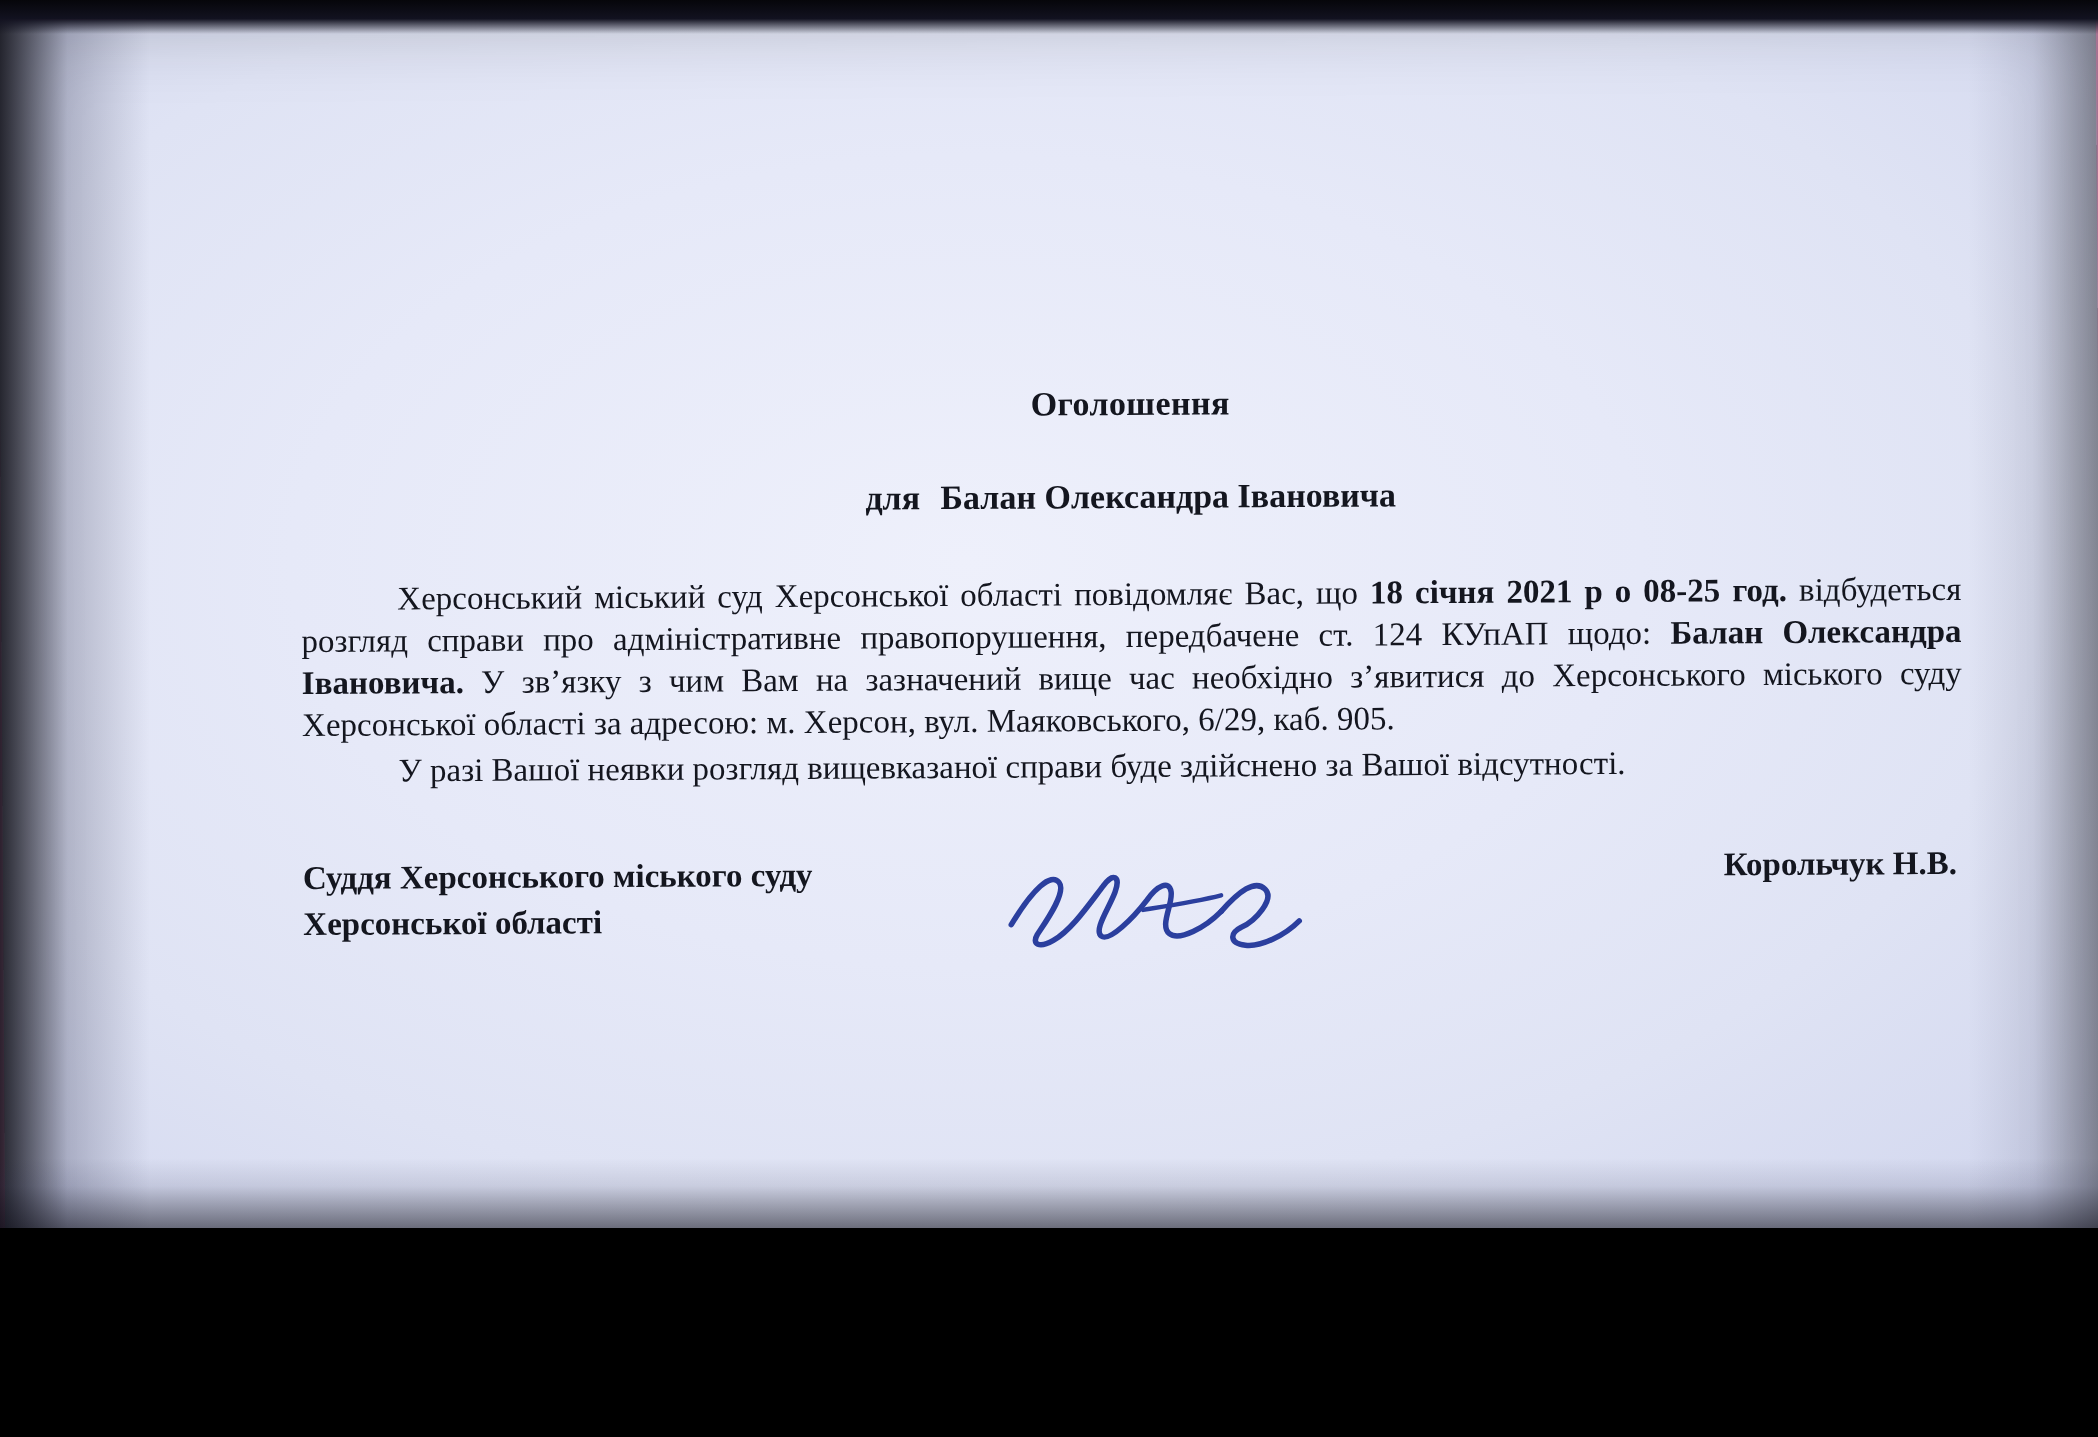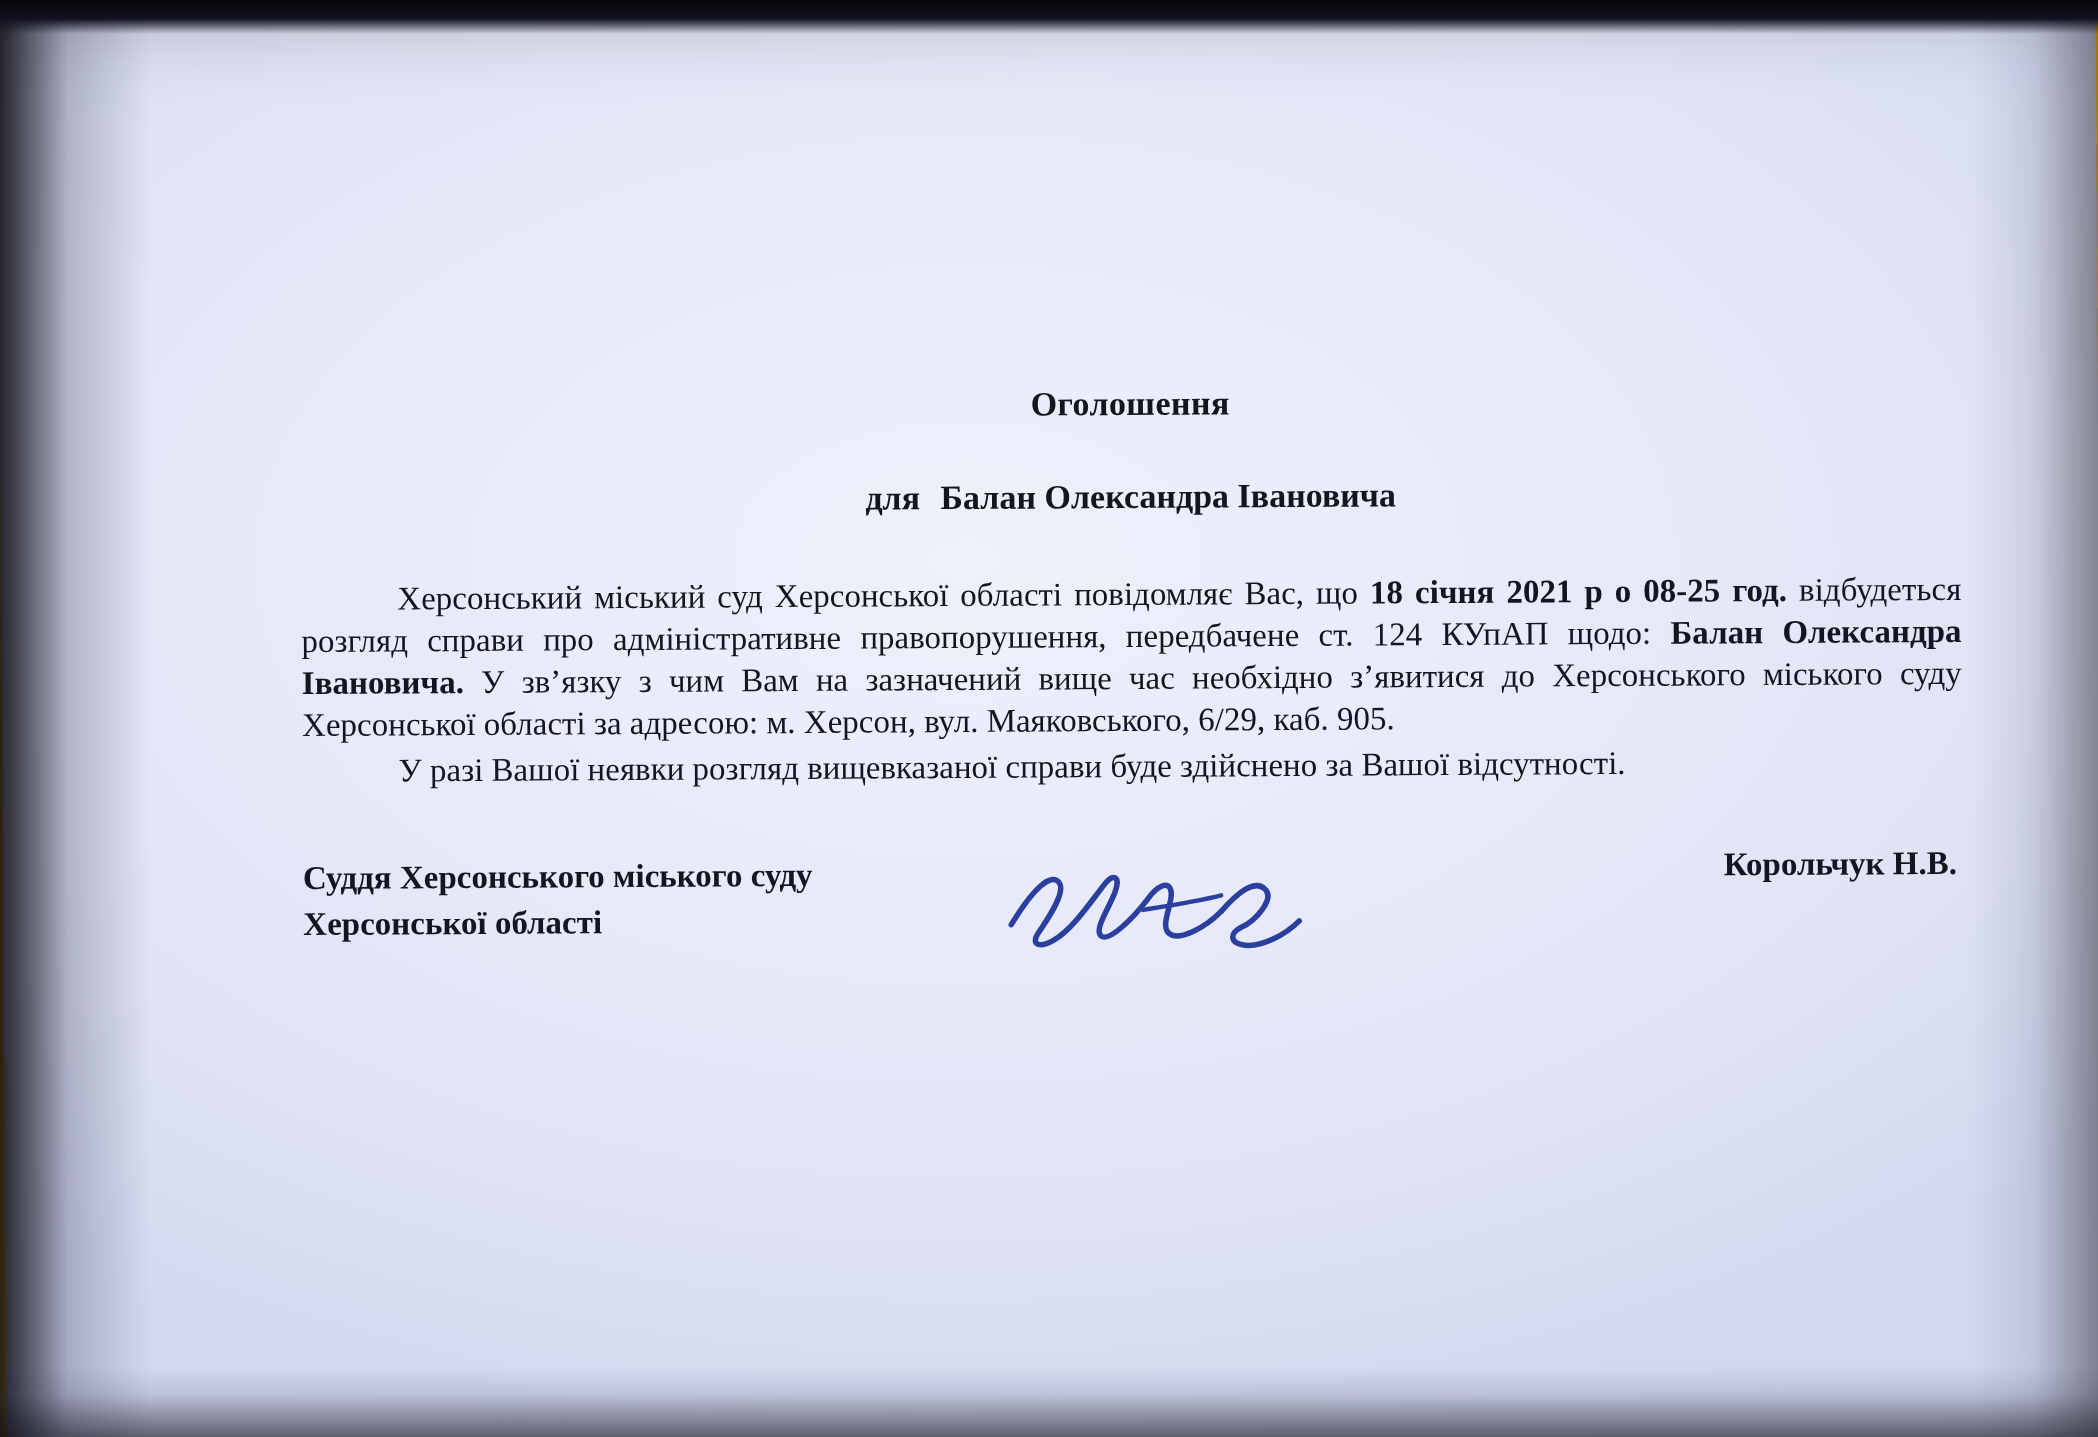--- a/index.html
+++ b/index.html
@@ -11,22 +11,22 @@
     width: 2098px;
     height: 1437px;
     overflow: hidden;
     font-family: "Liberation Serif", serif;
   }
 
   
   .photo {
     position: relative;
     width: 2098px;
-    height: 1437px;
-    background: #eab308;
+    height: 1228px;
+    background: #f9a8d4;
     overflow: hidden;
   }
 
   .paper {
     position: absolute;
     left: 0;
     top: 0;
     width: 2098px;
     height: 1437px;
     background:

